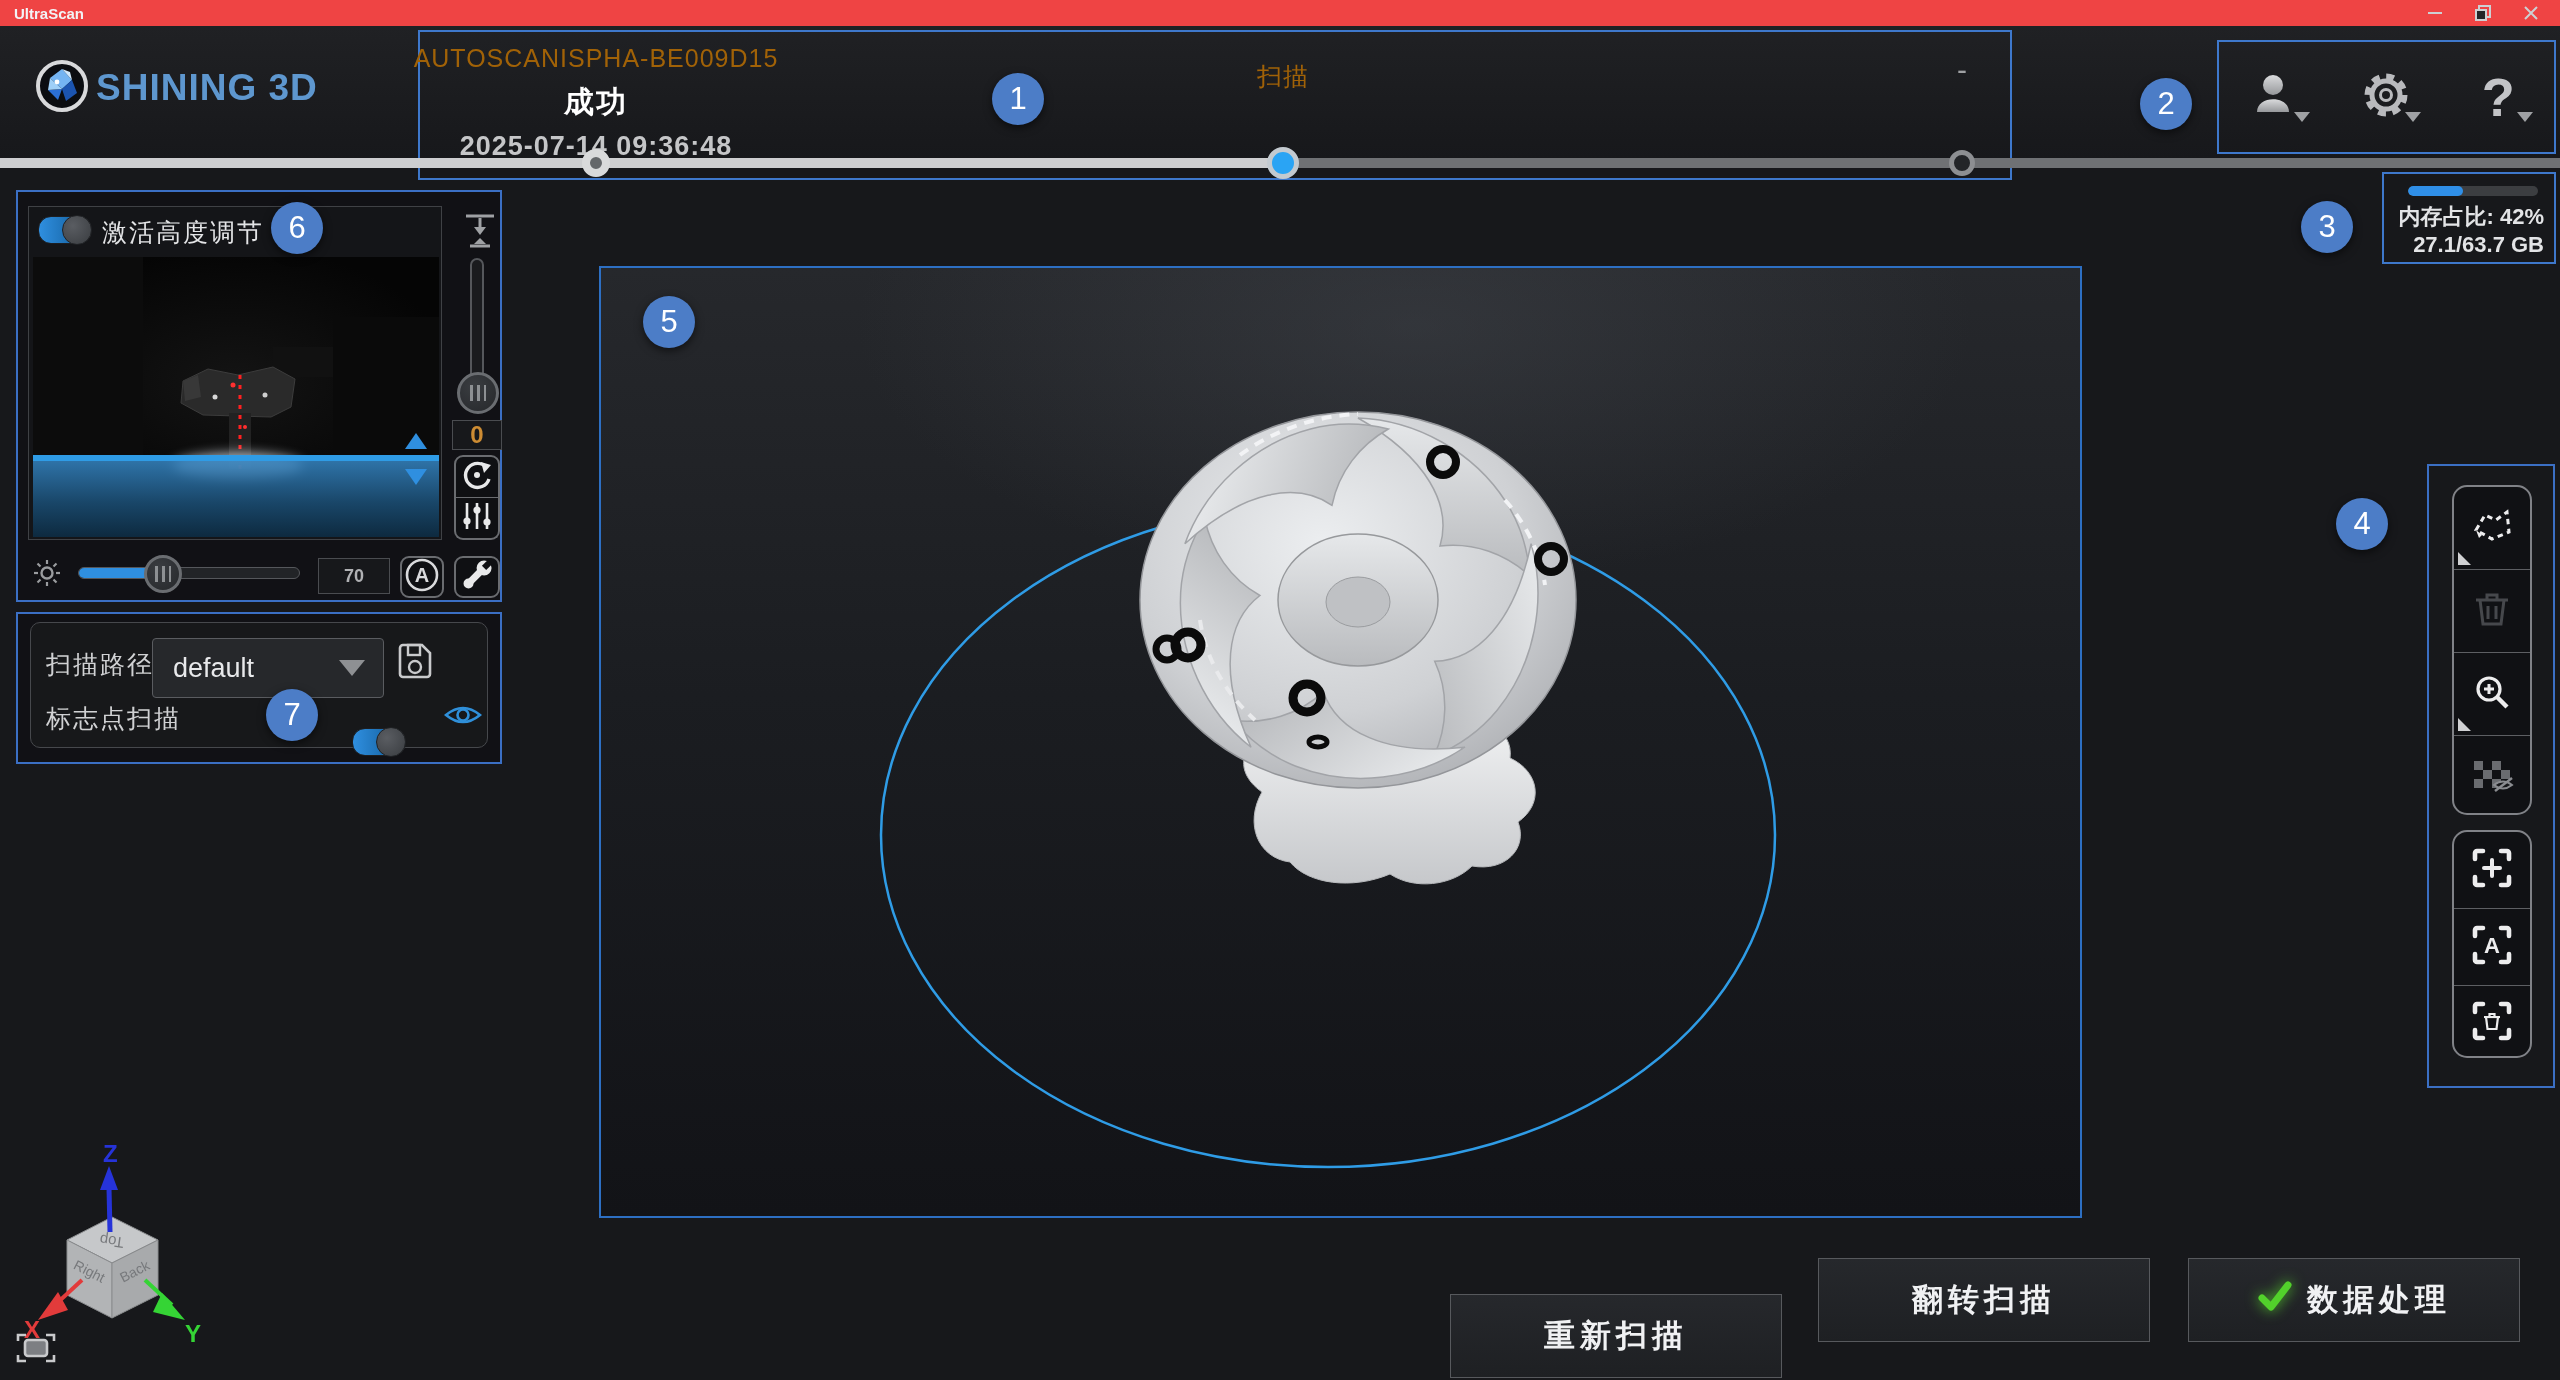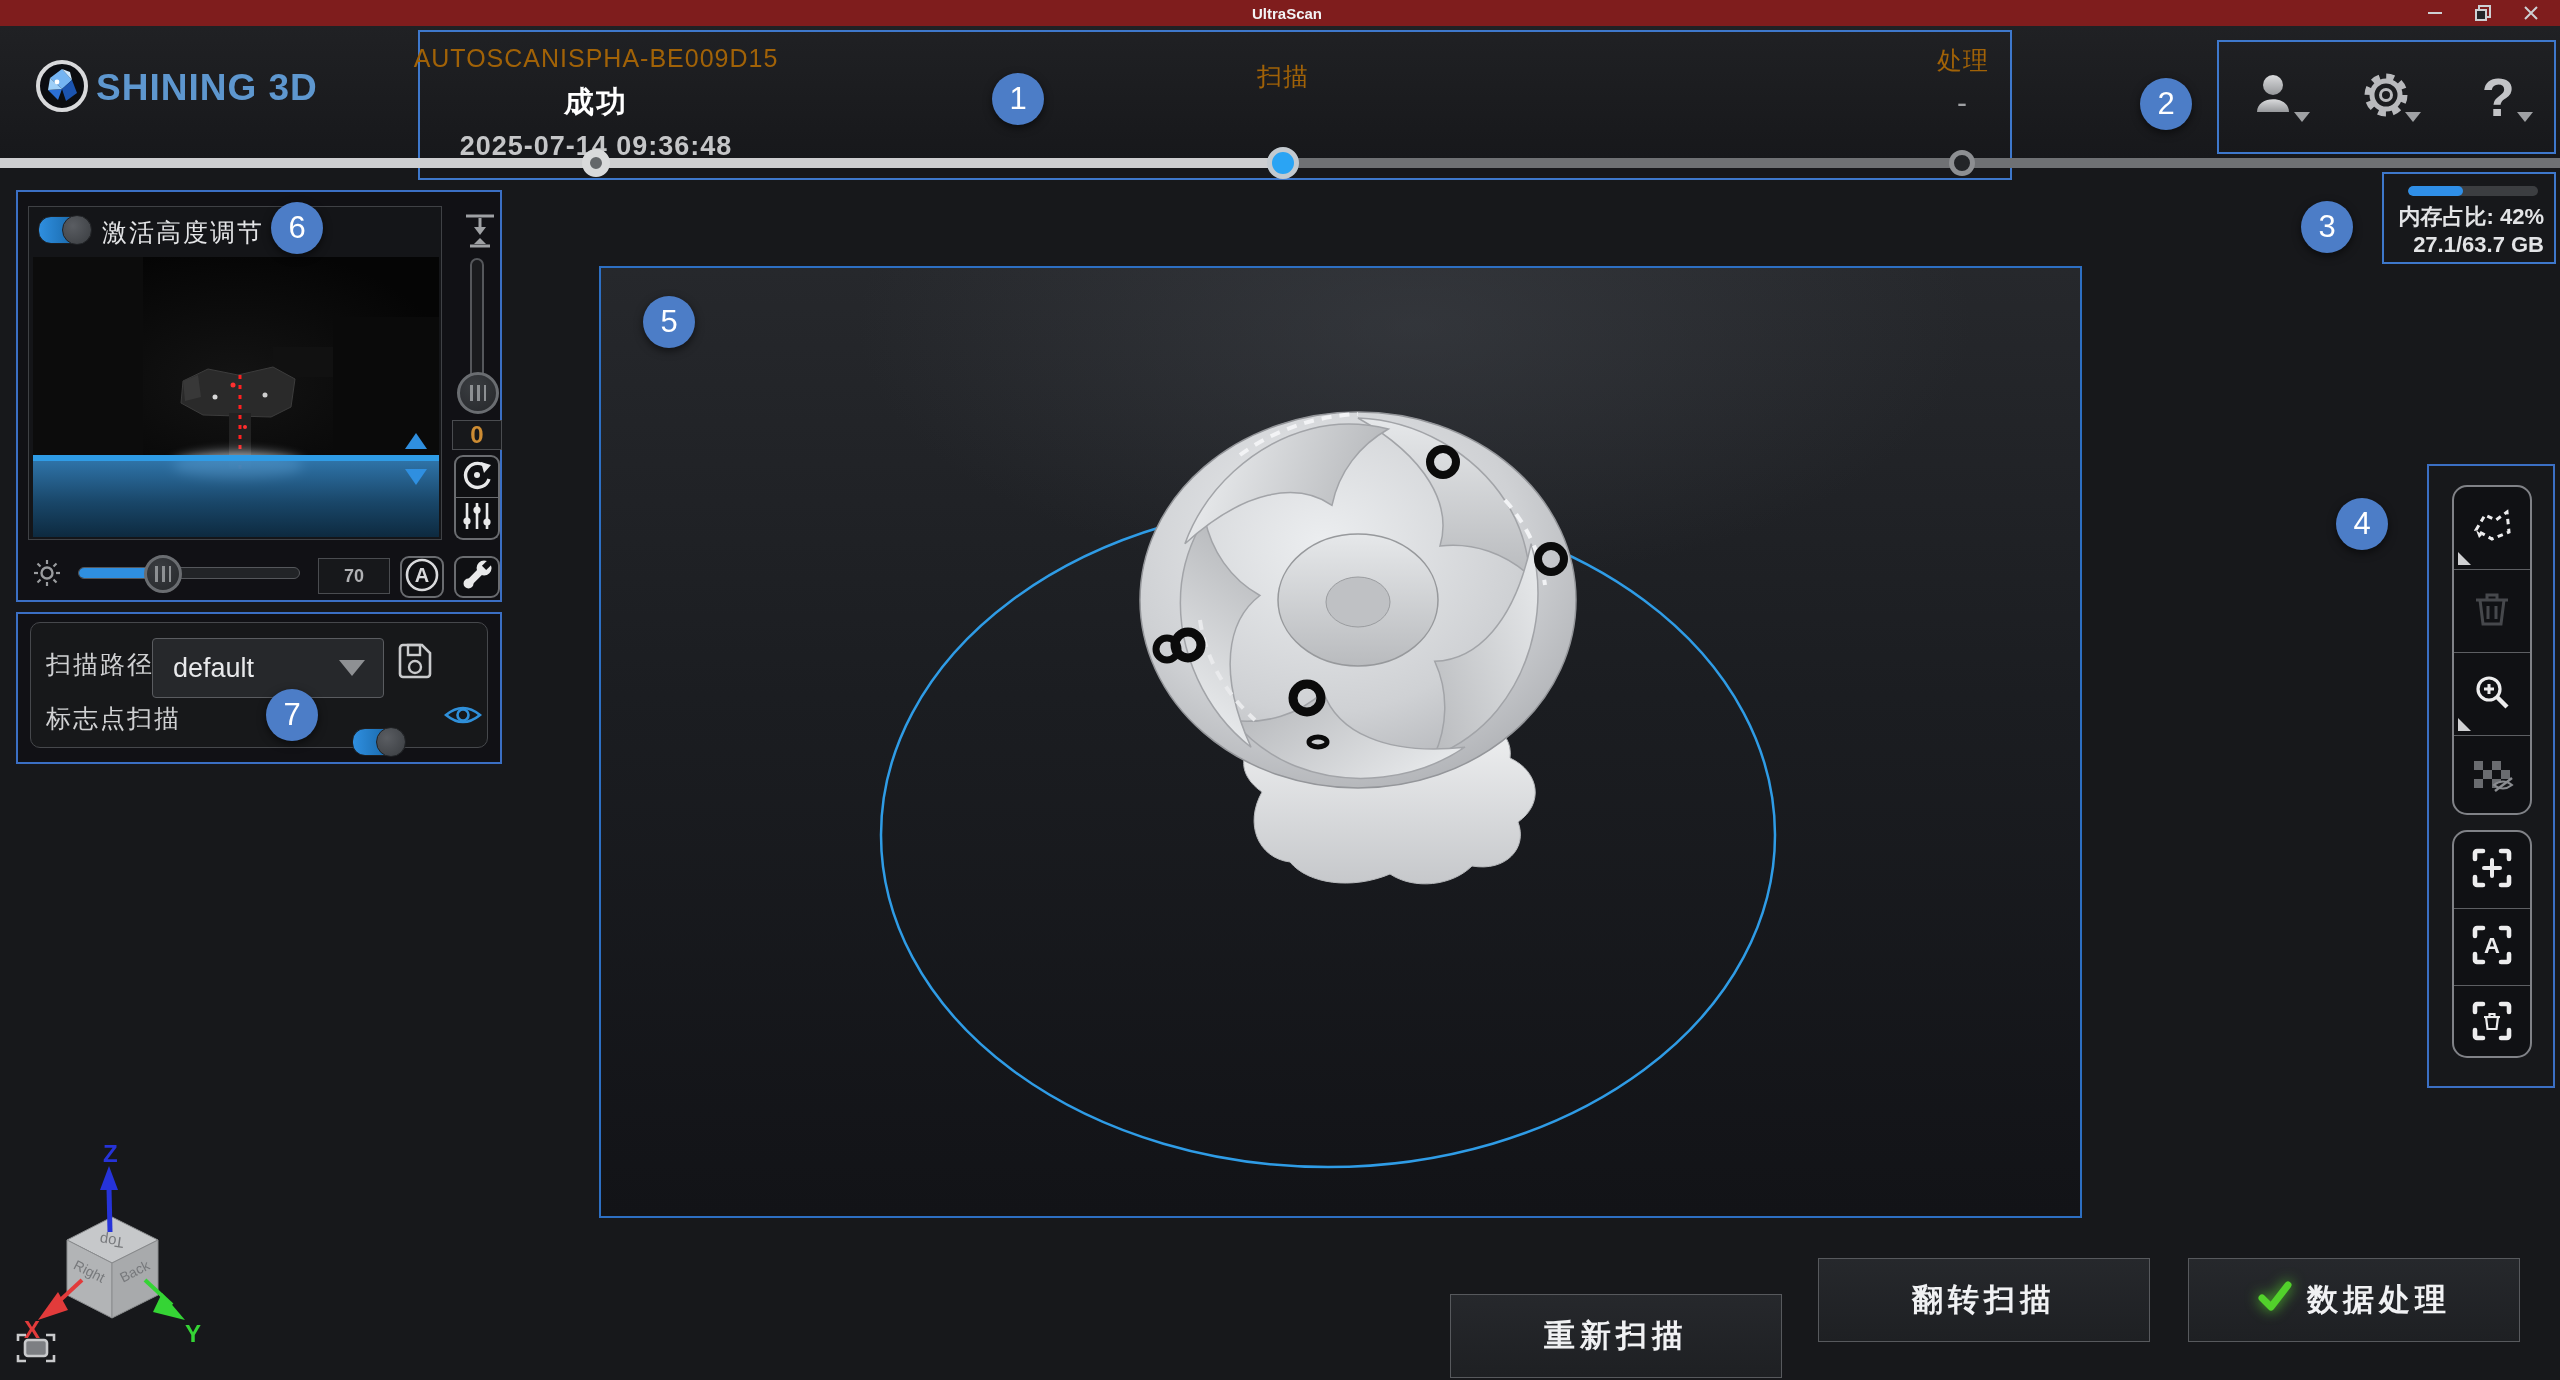--- a/index.html
+++ b/index.html
@@ -4,21 +4,21 @@
 <style>
   html,body{margin:0;padding:0;}
   body{
     width:2560px;height:1380px;position:relative;overflow:hidden;
     background:#17181b;
     font-family:"Liberation Sans","DejaVu Sans",sans-serif;
     -webkit-font-smoothing:antialiased;
   }
   .abs{position:absolute;}
   
-  .titlebar{left:0;top:0;width:2560px;height:26px;background:#7f1d1d;display:flex;align-items:center;justify-content:center;}
+  .titlebar{left:0;top:0;width:2560px;height:26px;background:#ef4444;display:flex;align-items:center;}
   .titlebar .title{margin-left:14px;font-size:15px;font-weight:bold;color:#f2f3f5;}
   .winbtns{position:absolute;right:6px;top:0;height:26px;display:flex;align-items:center;gap:18px;padding-right:8px;}
   .winbtn{width:30px;height:22px;display:flex;align-items:center;justify-content:center;}
   
   .header{left:0;top:26px;width:2560px;height:132px;background:linear-gradient(180deg,#202124 0%,#17181b 100%);}
   .logo{left:36px;top:92px;display:flex;align-items:center;gap:14px;}
   .logo .brandname{font-size:37px;font-weight:bold;color:#5e97cf;letter-spacing:1px;}
   
   .wizardbox{left:418px;top:30px;width:1594px;height:150px;border:2px solid #3e78cc;box-sizing:border-box;}
   .stepcol{position:absolute;top:0;width:520px;text-align:center;}
@@ -133,21 +133,20 @@
 
 <div class="abs stepcol" style="left:336px;top:44px;">
   <div class="step-title">AUTOSCANISPHA-BE009D15</div>
   <div class="step-status">成功</div>
   <div class="step-detail">2025-07-14 09:36:48</div>
 </div>
 <div class="abs stepcol" style="left:1023px;top:60px;">
   <div class="step-title">扫描</div>
 </div>
 <div class="abs stepcol" style="left:1703px;top:44px;">
-  <div class="step-title">处理</div>
   <div class="step-status pending">-</div>
 </div>
 
 <div class="abs track">
   <div class="done"></div>
 </div>
 <div class="abs node node1"></div>
 <div class="abs node node2"></div>
 <div class="abs node node3"></div>
 

